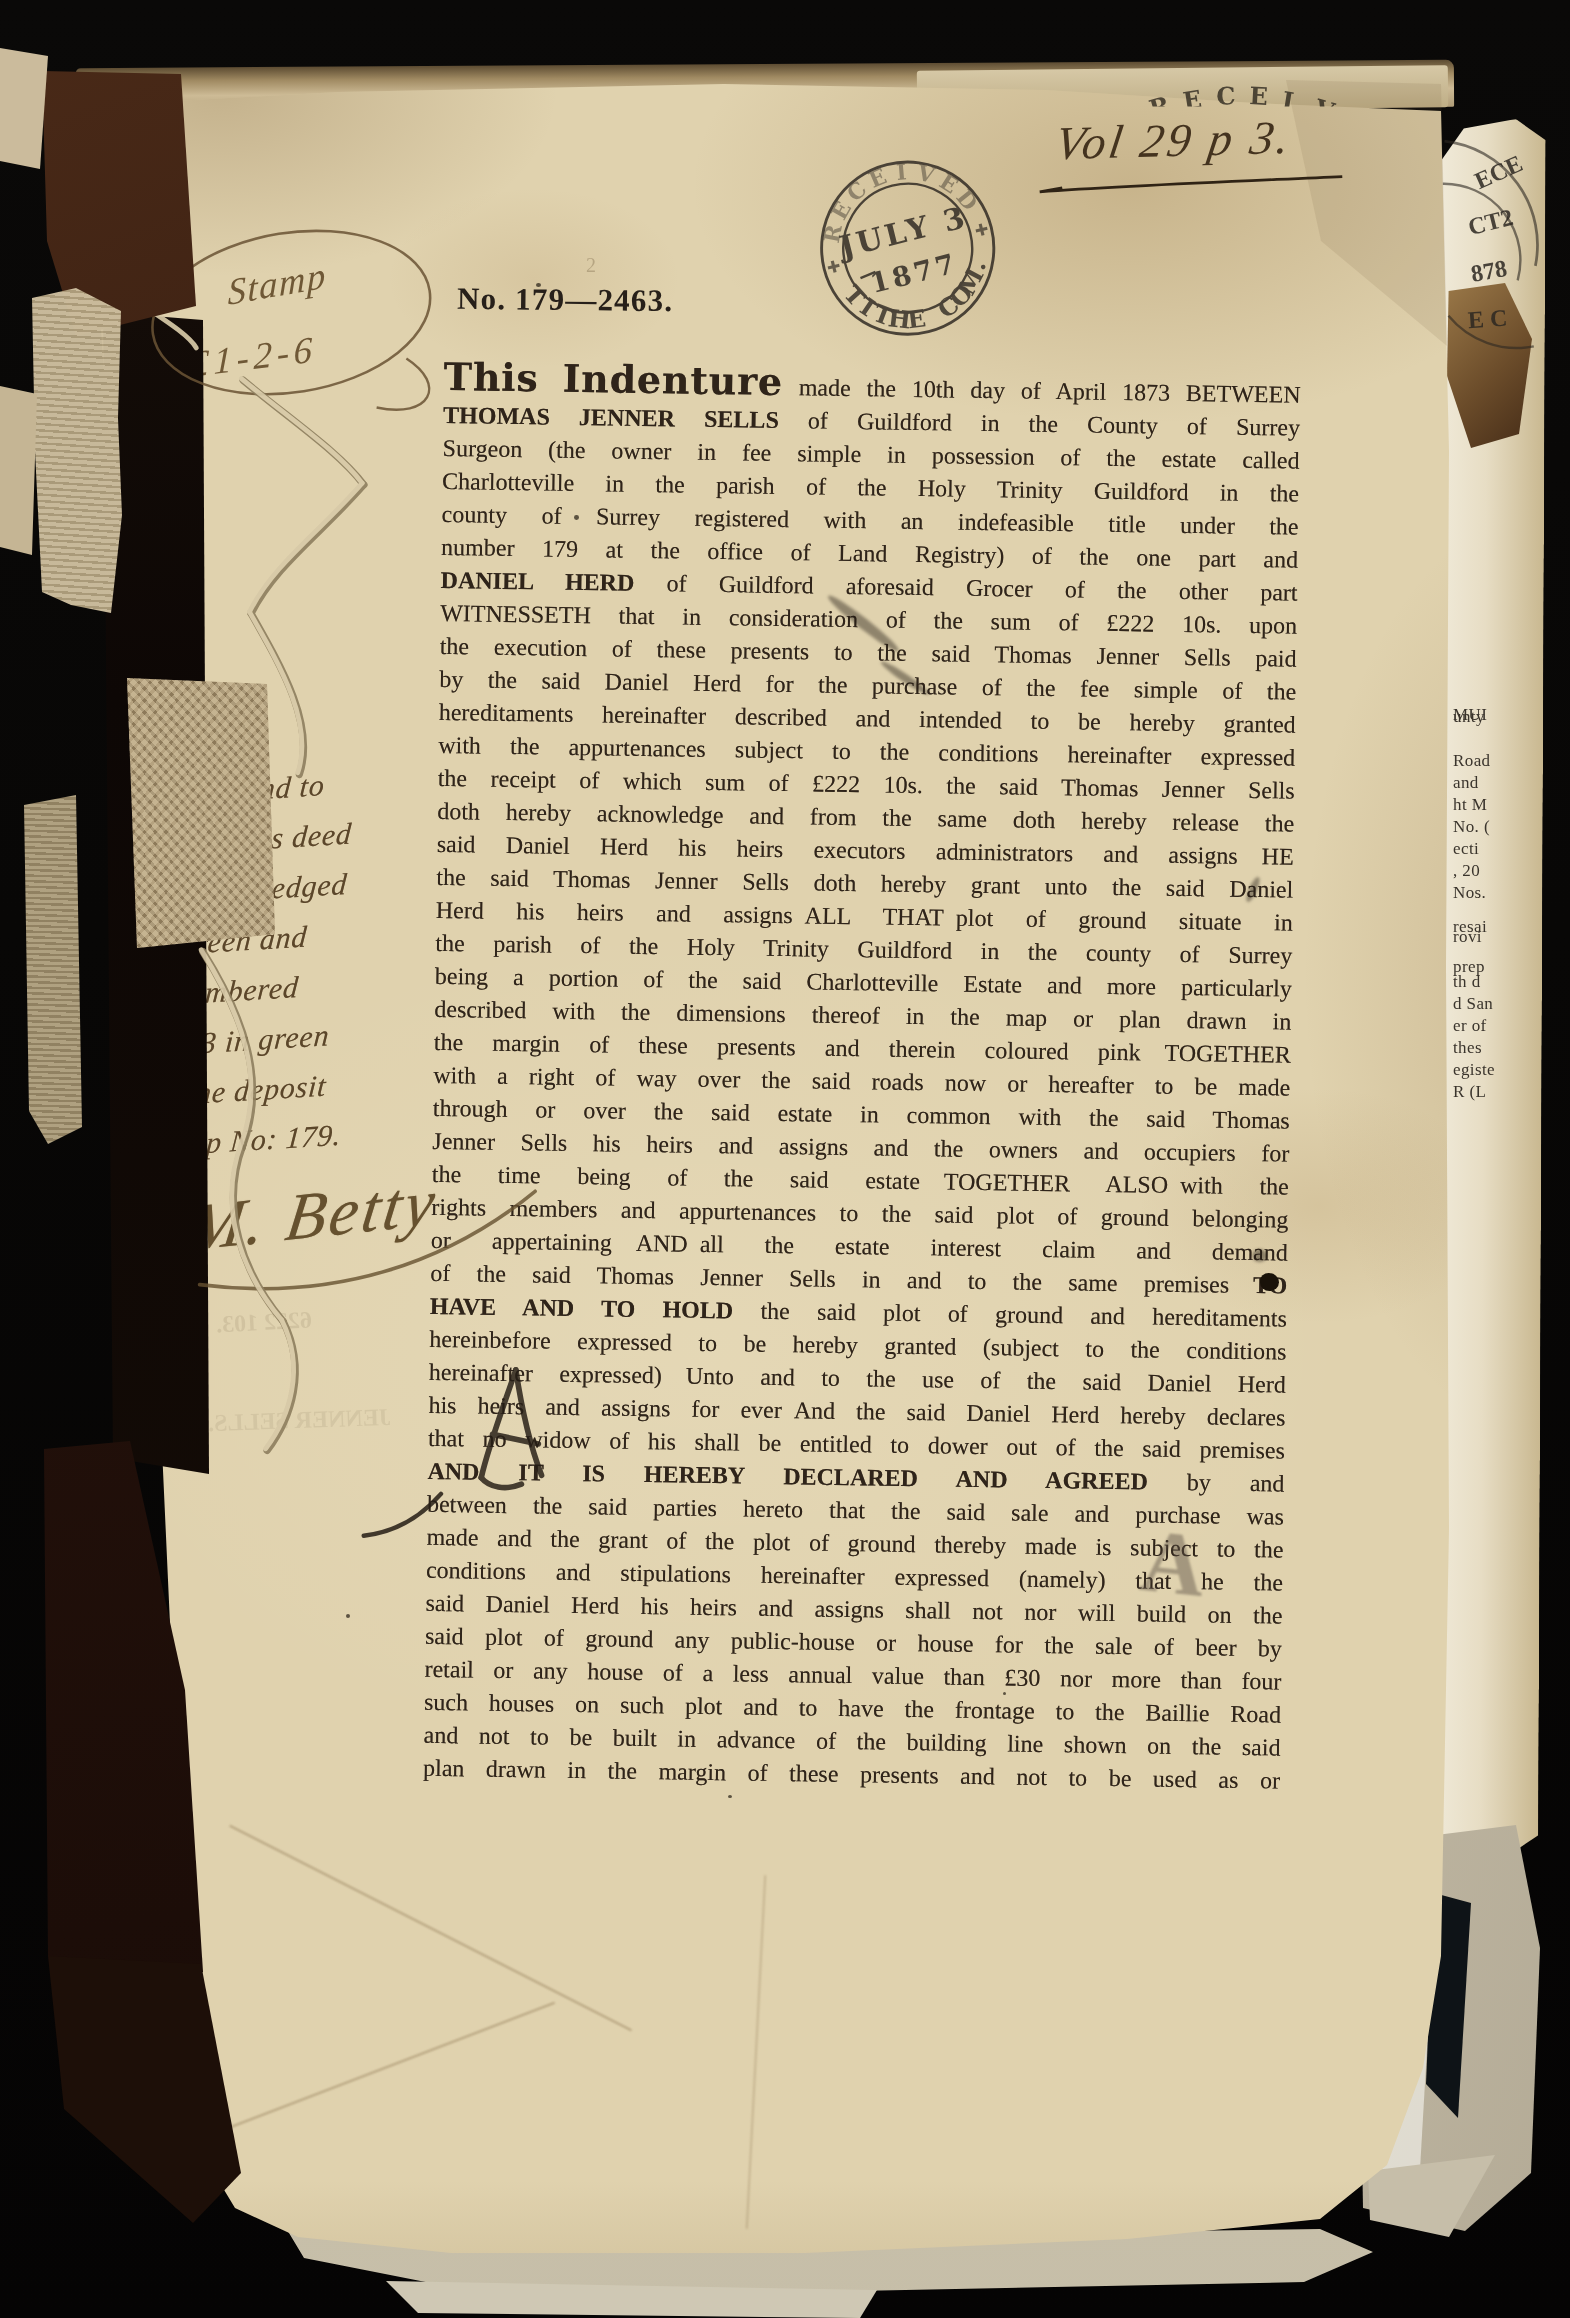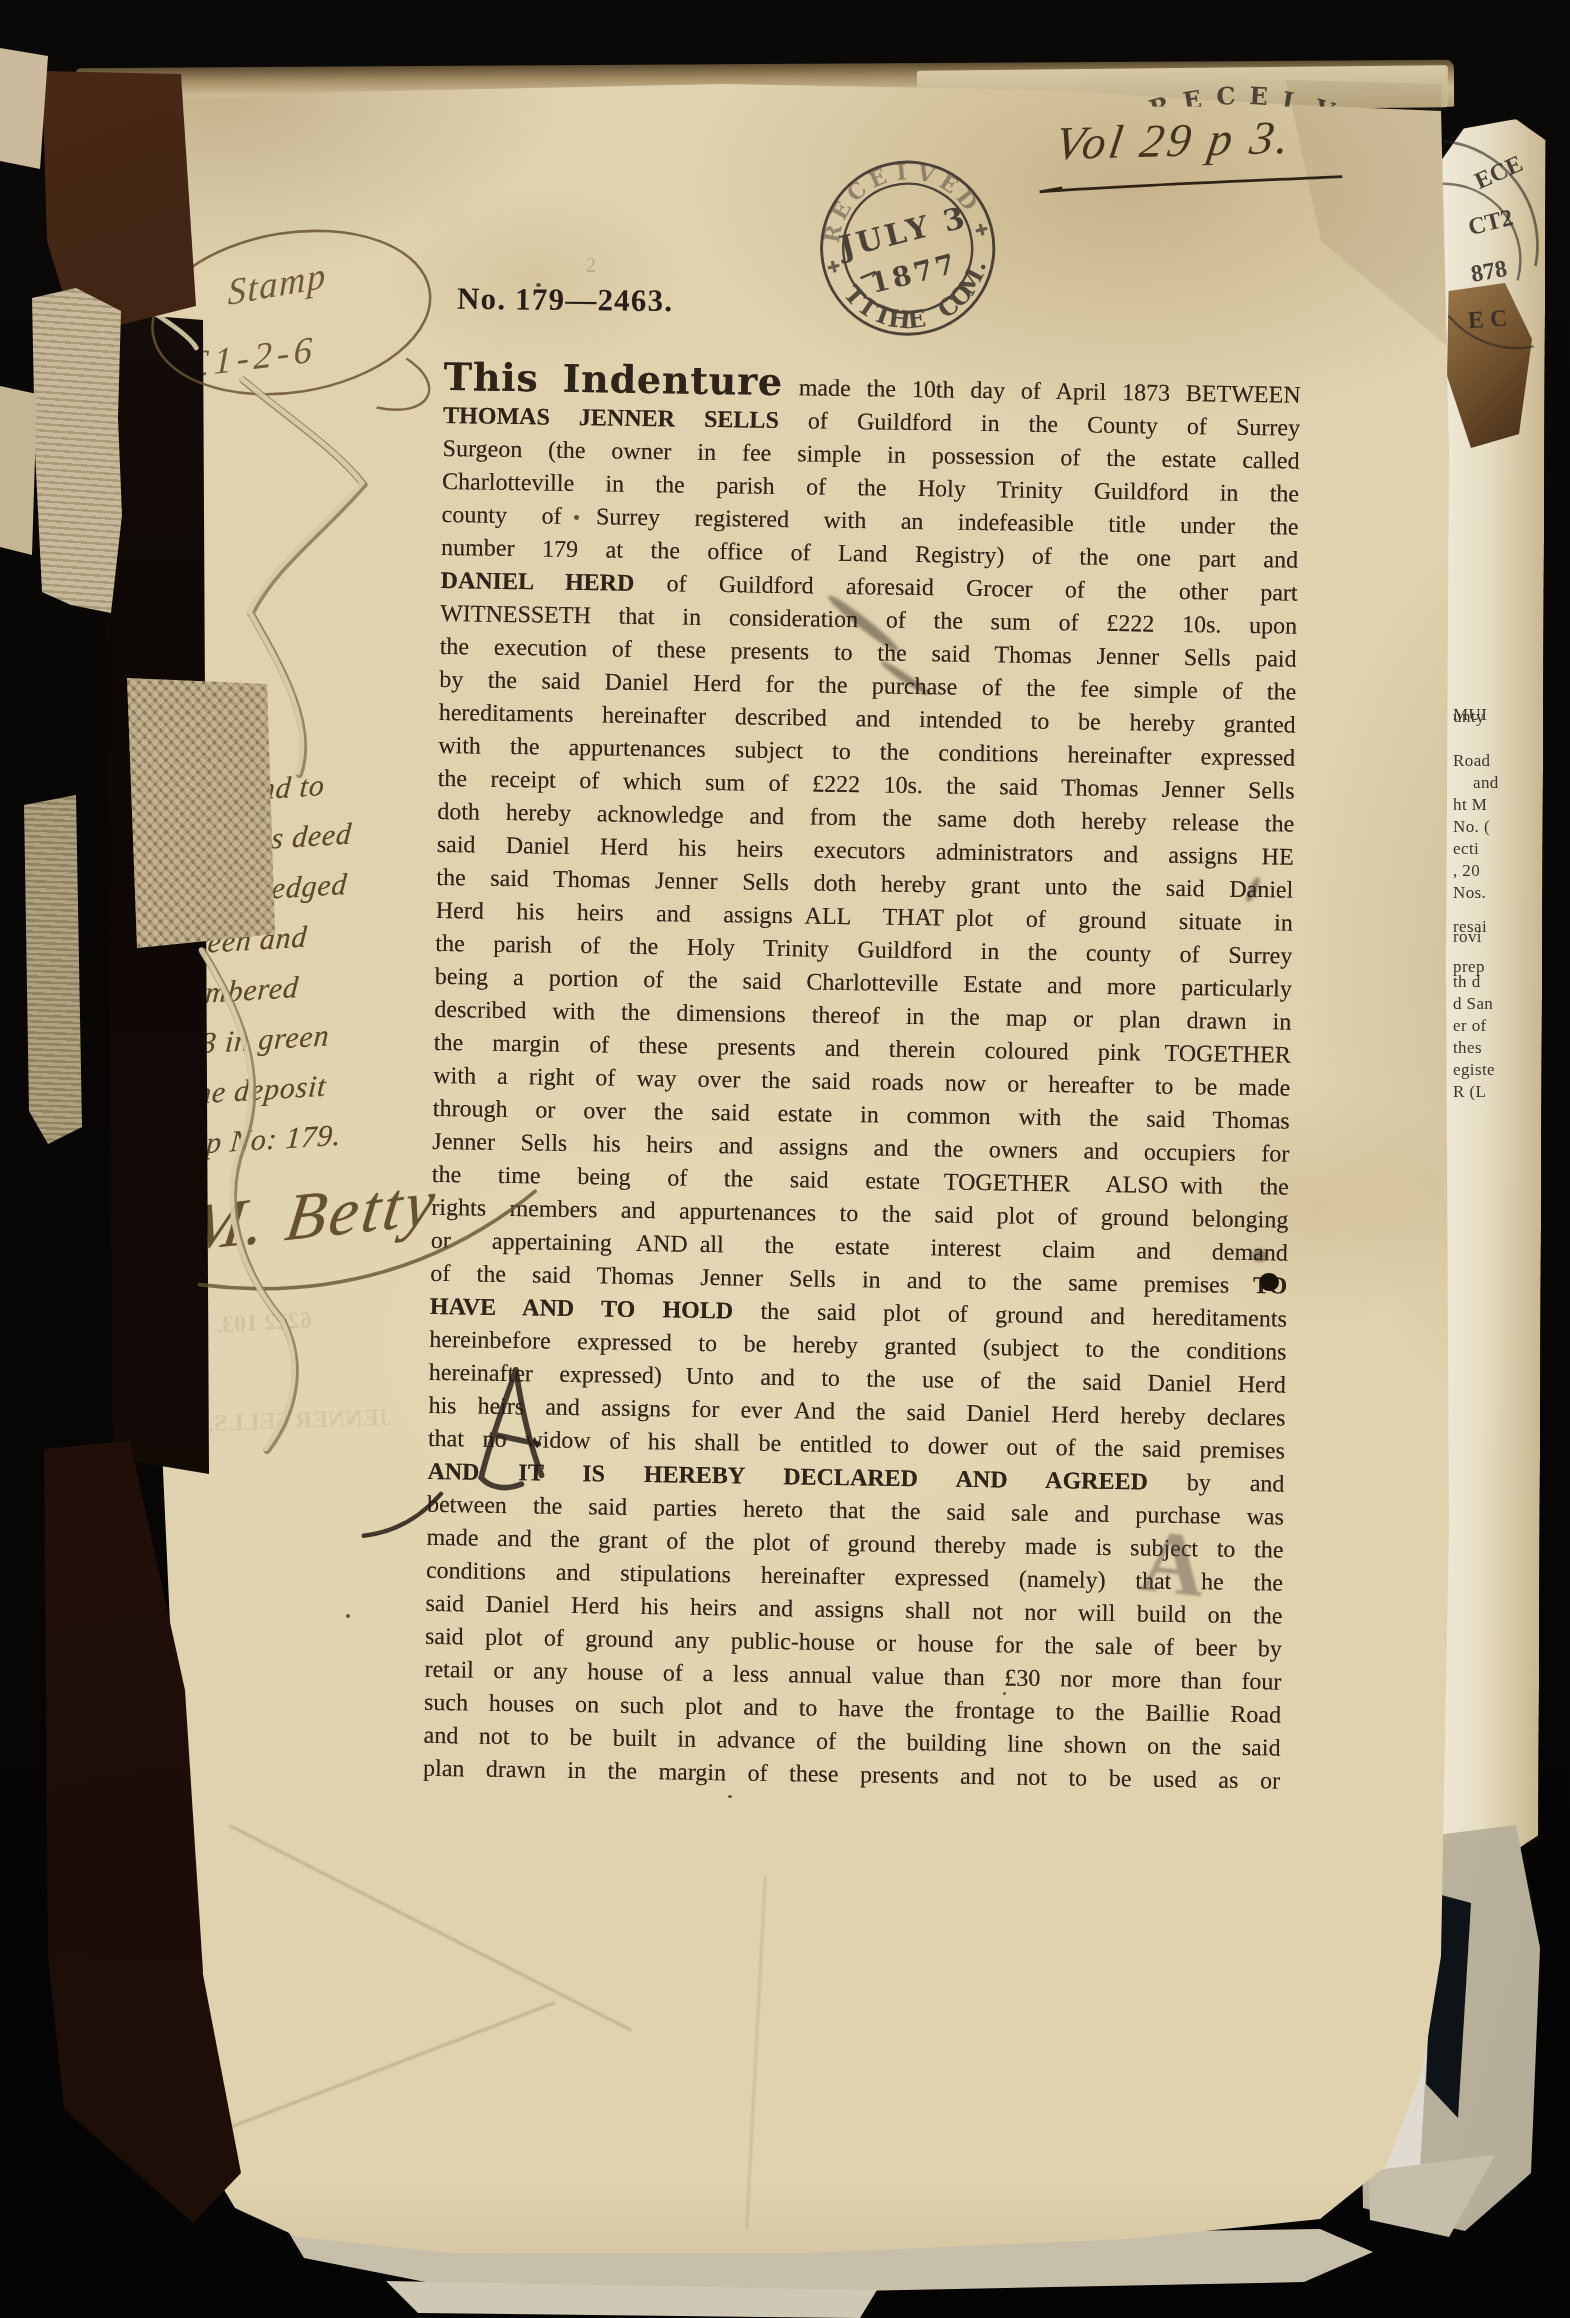--- a/index.html
+++ b/index.html
@@ -216,21 +216,21 @@
       <div class="mline" style="margin-left: 3.2px;">2463 in green</div>
       <div class="mline" style="margin-left: 0px;">in the deposit</div>
       <div class="mline" style="margin-left: 11.3px;">map No: 179.</div>
     </div>
   <div class="abs" id="signature">M. Betty</div>
 
   <div class="abs" id="edge-frags">
       <div class="efrag" style="top: 586px;">unty</div>
       <div class="efrag" style="top: 584px;">MUI</div>
       <div class="efrag" style="top: 630px;">Road</div>
-      <div class="efrag" style="top: 652px; margin-left: 20px;">and</div>
+      <div class="efrag" style="top: 652px;">and</div>
       <div class="efrag" style="top: 674px;">ht M</div>
       <div class="efrag" style="top: 696px;">No. (</div>
       <div class="efrag" style="top: 718px;">ecti</div>
       <div class="efrag" style="top: 740px;">, 20</div>
       <div class="efrag" style="top: 762px;">Nos.</div>
       <div class="efrag" style="top: 796px;">resai</div>
       <div class="efrag" style="top: 806px;">rovi</div>
       <div class="efrag" style="top: 828px; margin-top: 8px;">prep</div>
       <div class="efrag" style="top: 851px;">th d</div>
       <div class="efrag" style="top: 873px;">d San</div>

